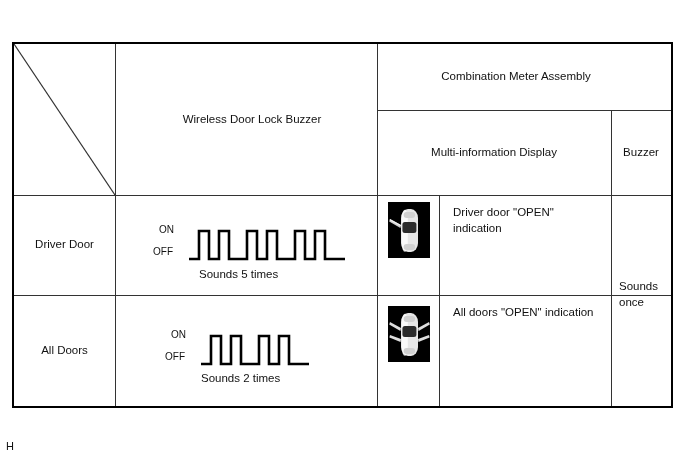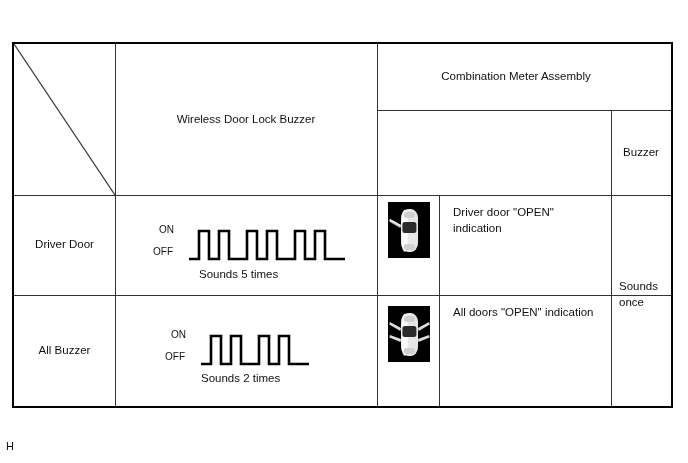--- a/index.html
+++ b/index.html
@@ -137,28 +137,31 @@
 
     <div class="hline" style="left:0; top:251px; width:657px;"></div>
 
     <div class="cell center" style="left:0; top:0; width:101px; height:151px;">
       <svg class="corner-diagonal" viewBox="0 0 101 151" preserveAspectRatio="none">
         <line x1="0" y1="0" x2="101" y2="151" stroke="#333" stroke-width="1.2"></line>
       </svg>
       <span></span>
     </div>
 
-    <div class="cell center" style="left:101px; top:0; width:262px; height:151px;justify-content:center;">
+    <div class="cell center" style="left:107px; top:0; width:262px; height:151px;justify-content:center;">
       <span>Wireless Door Lock Buzzer</span>
     </div>
 
     <div class="cell center" style="left:363px; top:0; width:278px; height:66px;">
       <span>Combination Meter Assembly</span>
     </div>
 
+    <div class="cell center" style="left:363px; top:66px; width:234px; height:85px;">
+      <span>Multi-information Display</span>
+    </div>
 
     <div class="cell center" style="left:0; top:151px; width:101px; height:100px;">
       <span>Driver Door</span>
     </div>
 
     <div class="cell center" style="left:597px; top:66px; width:60px; height:85px;">
       <span>Buzzer</span>
     </div>
 
     <div class="cell" style="left:101px; top:151px; width:262px; height:100px;">
@@ -186,21 +189,21 @@
 
       <polygon points="13,23 2,17 1.2,19.6 12.4,26" fill="#cfcfcf"></polygon>
       <polygon points="13,23 2,17 1.6,18.2 12.7,24.3" fill="#f2f2f2"></polygon>
     </svg>
 
     <div class="cell top-left" style="left:425px; top:151px; width:172px; height:100px; padding:10px 10px 0 14px;">
       <span>Driver door "OPEN" indication</span>
     </div>
 
     <div class="cell center" style="left:0; top:251px; width:101px; height:111px;">
-      <span>All Buzzer</span>
+      <span>All Doors</span>
     </div>
 
     <div class="cell" style="left:101px; top:251px; width:262px; height:111px;">
       <span class="wave-label" style="left:56px; top:33px;">ON</span>
       <span class="wave-label" style="left:50px; top:55px;">OFF</span>
       <svg class="wave-block" style="left:86px; top:31px;" width="120" height="44" viewBox="0 0 120 44">
         <polyline fill="none" stroke="#000" stroke-width="2.6" stroke-linejoin="miter" points="0,38 10,38 10,10 20,10 20,38 30,38 30,10 40,10 40,38
                   58,38 58,10 68,10 68,38 78,38 78,10 88,10 88,38 108,38"></polyline>
       </svg>
       <span class="wave-caption" style="left:86px; top:76px;text-align:right;">Sounds 2 times</span>

